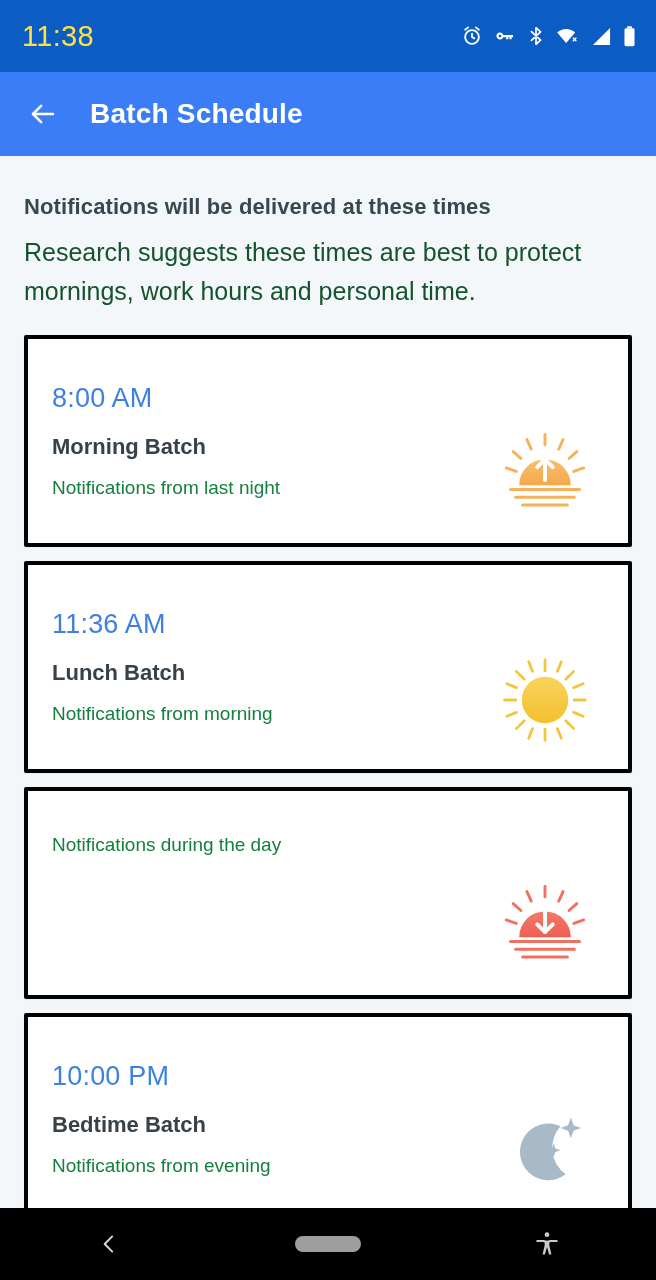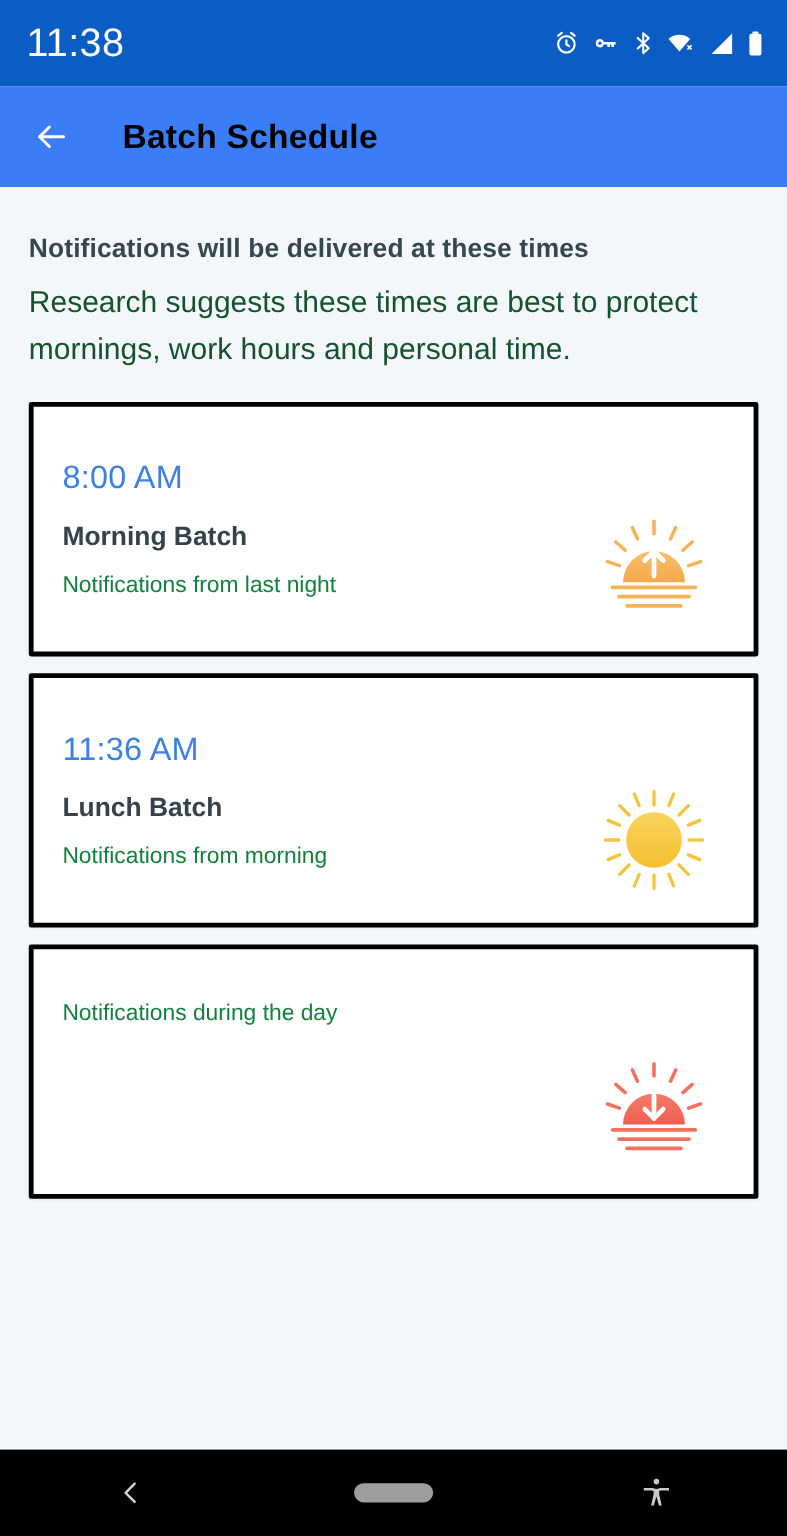--- a/index.html
+++ b/index.html
@@ -19,22 +19,22 @@
   
   .status-bar {
     height: 72px;
     background: #0b5dc4;
     display: flex;
     align-items: center;
     justify-content: space-between;
     padding: 0 20px 0 22px;
   }
   .status-time {
-    color: #ffffff;
-    font-size: 33px;
+    color: #fde047;
+    font-size: 29px;
     letter-spacing: 0.3px;
   }
   .status-icons {
     display: flex;
     align-items: center;
     gap: 11px;
   }
   .status-icons svg { display: block; }
 
   
@@ -47,24 +47,24 @@
   }
   .back-btn {
     width: 34px;
     height: 34px;
     display: flex;
     align-items: center;
     justify-content: center;
     cursor: pointer;
   }
   .app-bar-title {
-    color: #000000;
+    color: #ffffff;
     font-size: 28px;
     font-weight: bold;
-    margin-left: 42px;
+    margin-left: 30px;
     letter-spacing: 0.2px;
   }
 
   
   .content {
     background: #f4f7f9;
     height: calc(1280px - 72px - 84px);
     overflow: hidden;
     position: relative;
   }
@@ -318,20 +318,32 @@
           </g>
           <g stroke="#f2705f" stroke-width="3.6" stroke-linecap="round">
             <path d="M10 68h80"></path>
             <path d="M16 77h68"></path>
             <path d="M24 86h52"></path>
           </g>
         </svg>
       </span>
     </div>
 
+    <div class="card">
+      <div class="card-time">10:00 PM</div>
+      <div class="card-title">Bedtime Batch</div>
+      <div class="card-sub">Notifications from evening</div>
+      <span class="card-icon">
+        <svg viewBox="0 0 100 100">
+          <path d="M68 20a33 33 0 1 0 6 56 38 38 0 0 1-6-56z" fill="#a8bac8"></path>
+          <path d="M80 10l3.2 8.8L92 22l-8.8 3.2L80 34l-3.2-8.8L68 22l8.8-3.2z" fill="#a8bac8"></path>
+          <path d="M60 40l2.1 5.9L68 48l-5.9 2.1L60 56l-2.1-5.9L52 48l5.9-2.1z" fill="#a8bac8"></path>
+        </svg>
+      </span>
+    </div>
 
   </div>
 </div>
 
 <div class="nav-bar">
   <span class="nav-slot">
     <svg width="26" height="26" viewBox="0 0 24 24" fill="none" stroke="#d6d6d6" stroke-width="1.8" stroke-linecap="round" stroke-linejoin="round">
       <path d="M15 5l-7 7 7 7"></path>
     </svg>
   </span>

